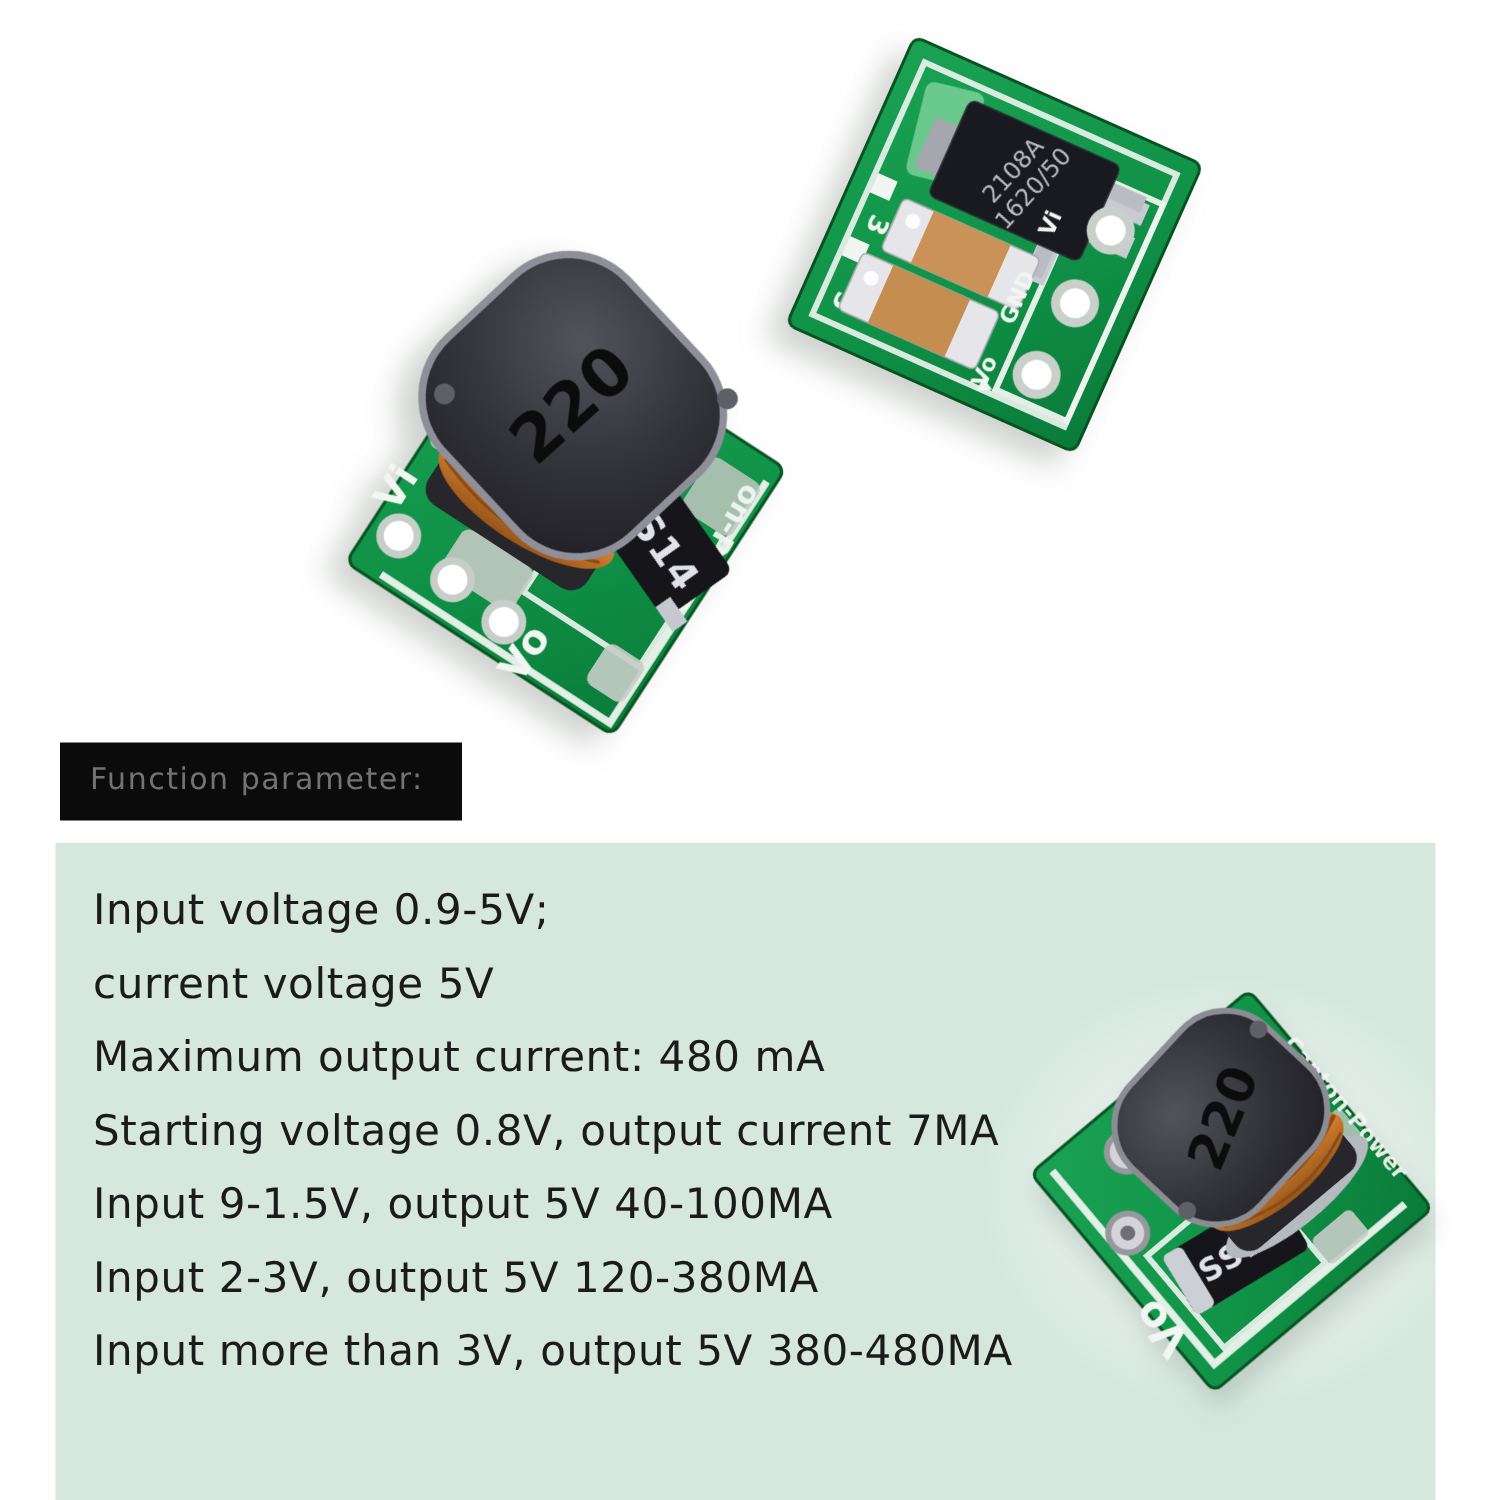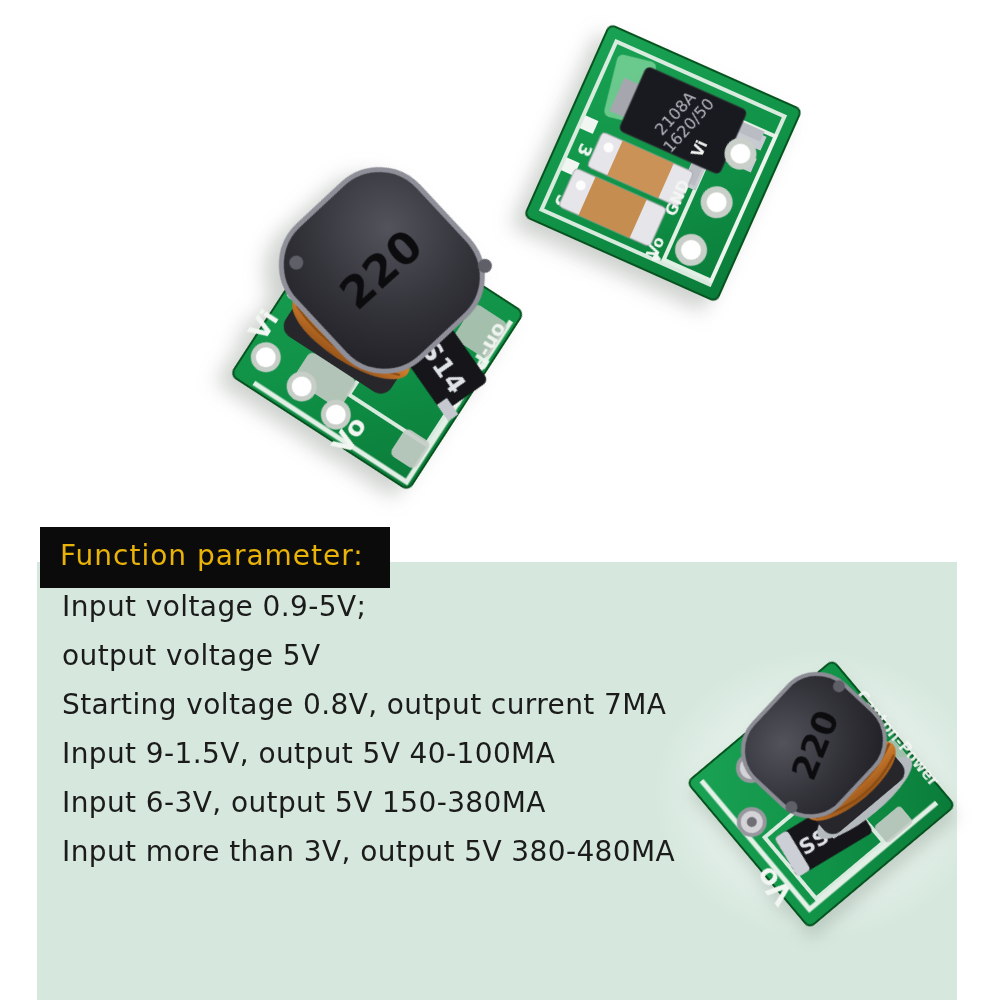--- a/index.html
+++ b/index.html
@@ -3,22 +3,22 @@
 <meta charset="utf-8">
 <style>
   html,body{margin:0;padding:0;background:#ffffff;}
   .stage{position:relative;width:1000px;height:1000px;background:#ffffff;overflow:hidden;
          font-family:"DejaVu Sans",sans-serif;}
   .module{position:absolute;filter:drop-shadow(-8px 14px 10px rgba(80,95,80,.28));}
   .module-a{left:243px;top:173px;width:300px;height:300px;transform:rotate(33deg);z-index:4;}
   .module-b{left:543px;top:43px;width:240px;height:240px;transform:rotate(24deg);z-index:4;}
   .module-c{left:706px;top:679px;width:230px;height:230px;transform:rotate(-40deg);z-index:3;
             filter:drop-shadow(-5px 10px 8px rgba(80,95,80,.22));}
-  .banner{position:absolute;left:40px;top:527px;z-index:5;display:inline-block;
-          background:#0b0b0b;color:#eab308;font-size:28px;letter-spacing:1px;
+  .banner{position:absolute;left:40px;top:495px;z-index:5;display:inline-block;
+          background:#0b0b0b;color:#737373;font-size:20px;letter-spacing:1px;
           padding:12px 26px 16px 20px;}
   .panel{position:absolute;left:37px;top:562px;width:920px;height:520px;
          background:#d6e8de;z-index:1;}
   .panel-inner{padding:20px 0 0 25px;}
   .spec-line{height:49px;display:flex;align-items:center;font-size:28px;
              color:#1b1b1b;letter-spacing:.4px;white-space:nowrap;}
   .halo{position:absolute;left:630px;top:630px;width:380px;height:330px;z-index:2;
         background:radial-gradient(ellipse at center,rgba(255,255,255,.85) 0%,rgba(255,255,255,0) 62%);}
   svg text{font-family:"DejaVu Sans",sans-serif;}
 </style>
@@ -148,24 +148,25 @@
     </svg>
   </div>
 
   <div class="banner">
     <span>Function parameter:</span>
   </div>
 
   <div class="panel">
     <div class="panel-inner">
       <div class="spec-line">Input voltage 0.9-5V;</div>
-      <div class="spec-line">output voltage 5V</div>
+      <div class="spec-line">current voltage 5V</div>
+      <div class="spec-line">Maximum output current: 480 mA</div>
       <div class="spec-line">Starting voltage 0.8V, output current 7MA</div>
       <div class="spec-line">Input 9-1.5V, output 5V 40-100MA</div>
-      <div class="spec-line">Input 6-3V, output 5V 150-380MA</div>
+      <div class="spec-line">Input 2-3V, output 5V 120-380MA</div>
       <div class="spec-line">Input more than 3V, output 5V 380-480MA</div>
     </div>
   </div>
 
   <div class="halo"></div>
 
   <div class="module module-c">
     <svg viewBox="0 0 230 230" width="230" height="230">
       <defs>
         <linearGradient id="c_pcb" x1="0" y1="0" x2="1" y2="1">

